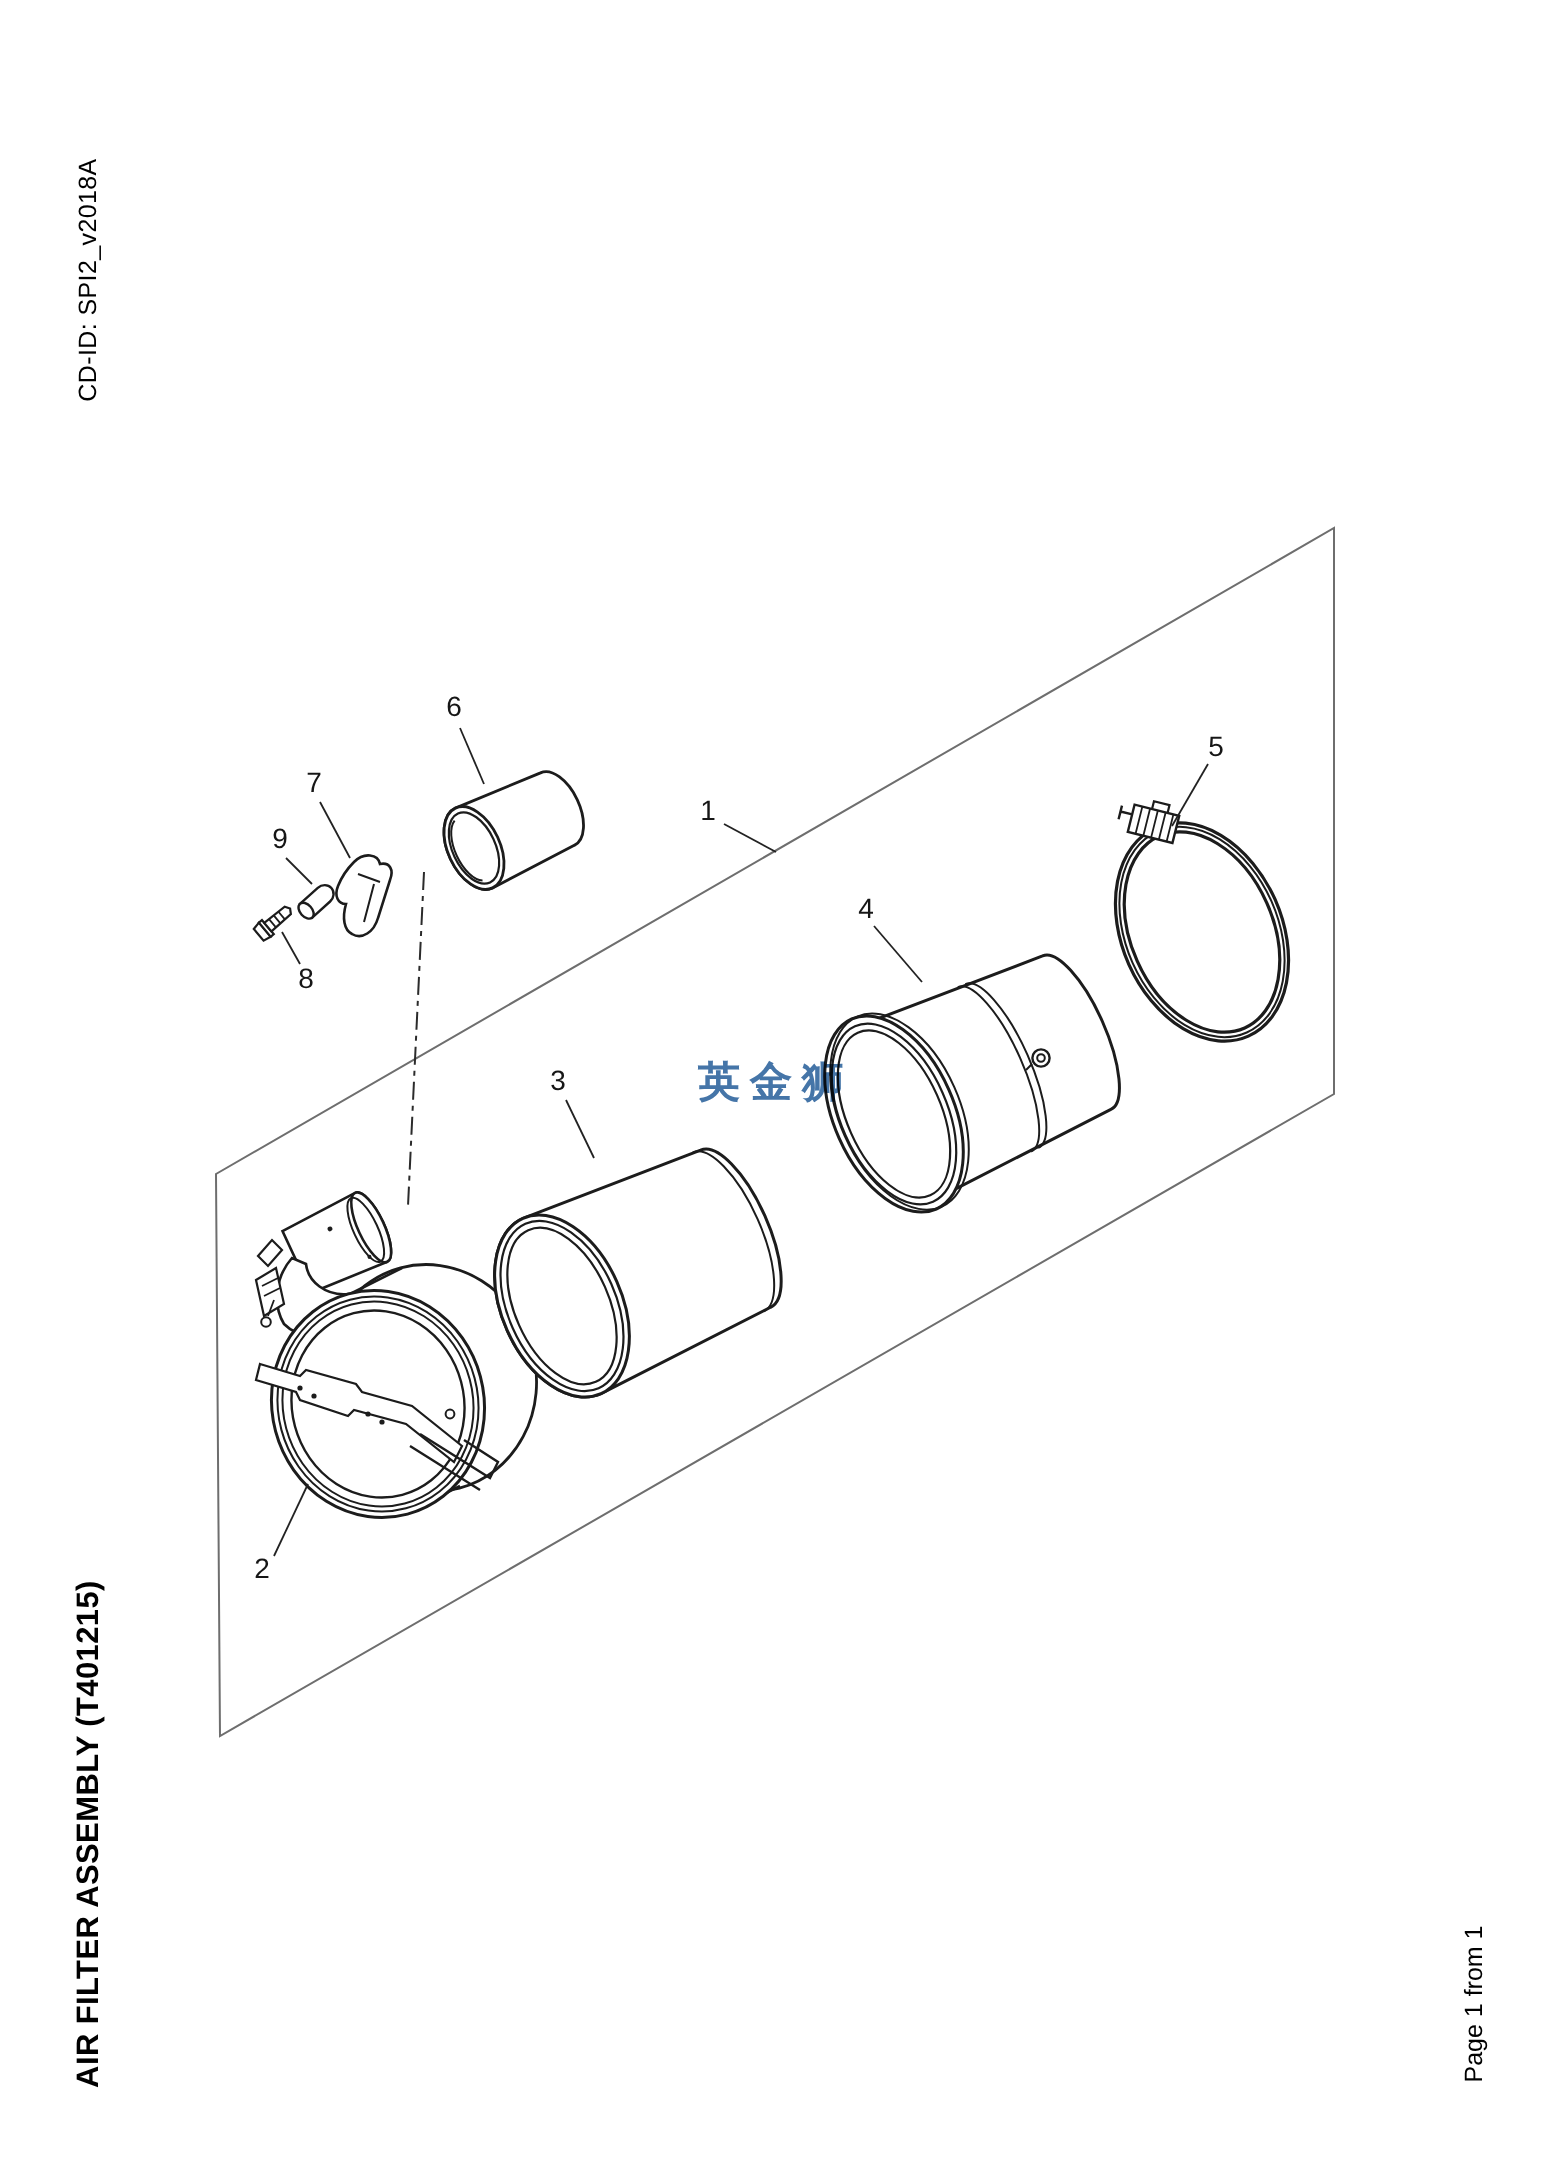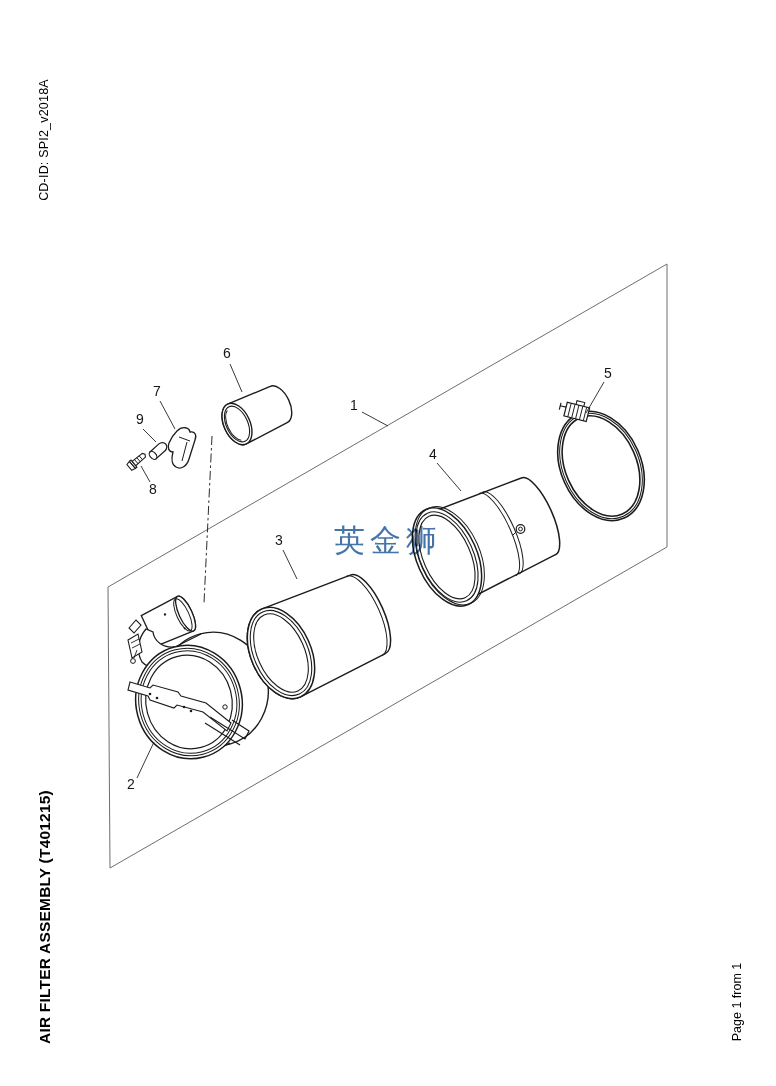--- a/index.html
+++ b/index.html
@@ -16,22 +16,22 @@
     color:#000;
     transform:translate(-50%,-50%) rotate(-90deg);
   }
   #cdid{ left:44px; top:140px; font-size:12.5px; letter-spacing:0.2px;}
   #doc-title{ left:45px; top:917px; font-size:15.5px; font-weight:bold; letter-spacing:0.2px;}
   #page-num{ left:737px; top:1002px; font-size:12.5px;}
   #watermark{
     position:absolute;
     left:388px; top:541px;
     transform:translate(-50%,-50%);
-    font-size:31px;
-    font-weight:normal;
+    font-size:21px;
+    font-weight:bold;
     letter-spacing:5px;
     color:#4575a8;
     mix-blend-mode:multiply;
     white-space:nowrap;
   }
   svg{position:absolute;left:0;top:0;}
   .callout{
     font-family:"Liberation Sans", sans-serif;
     font-size:14px;
     fill:#161616;

